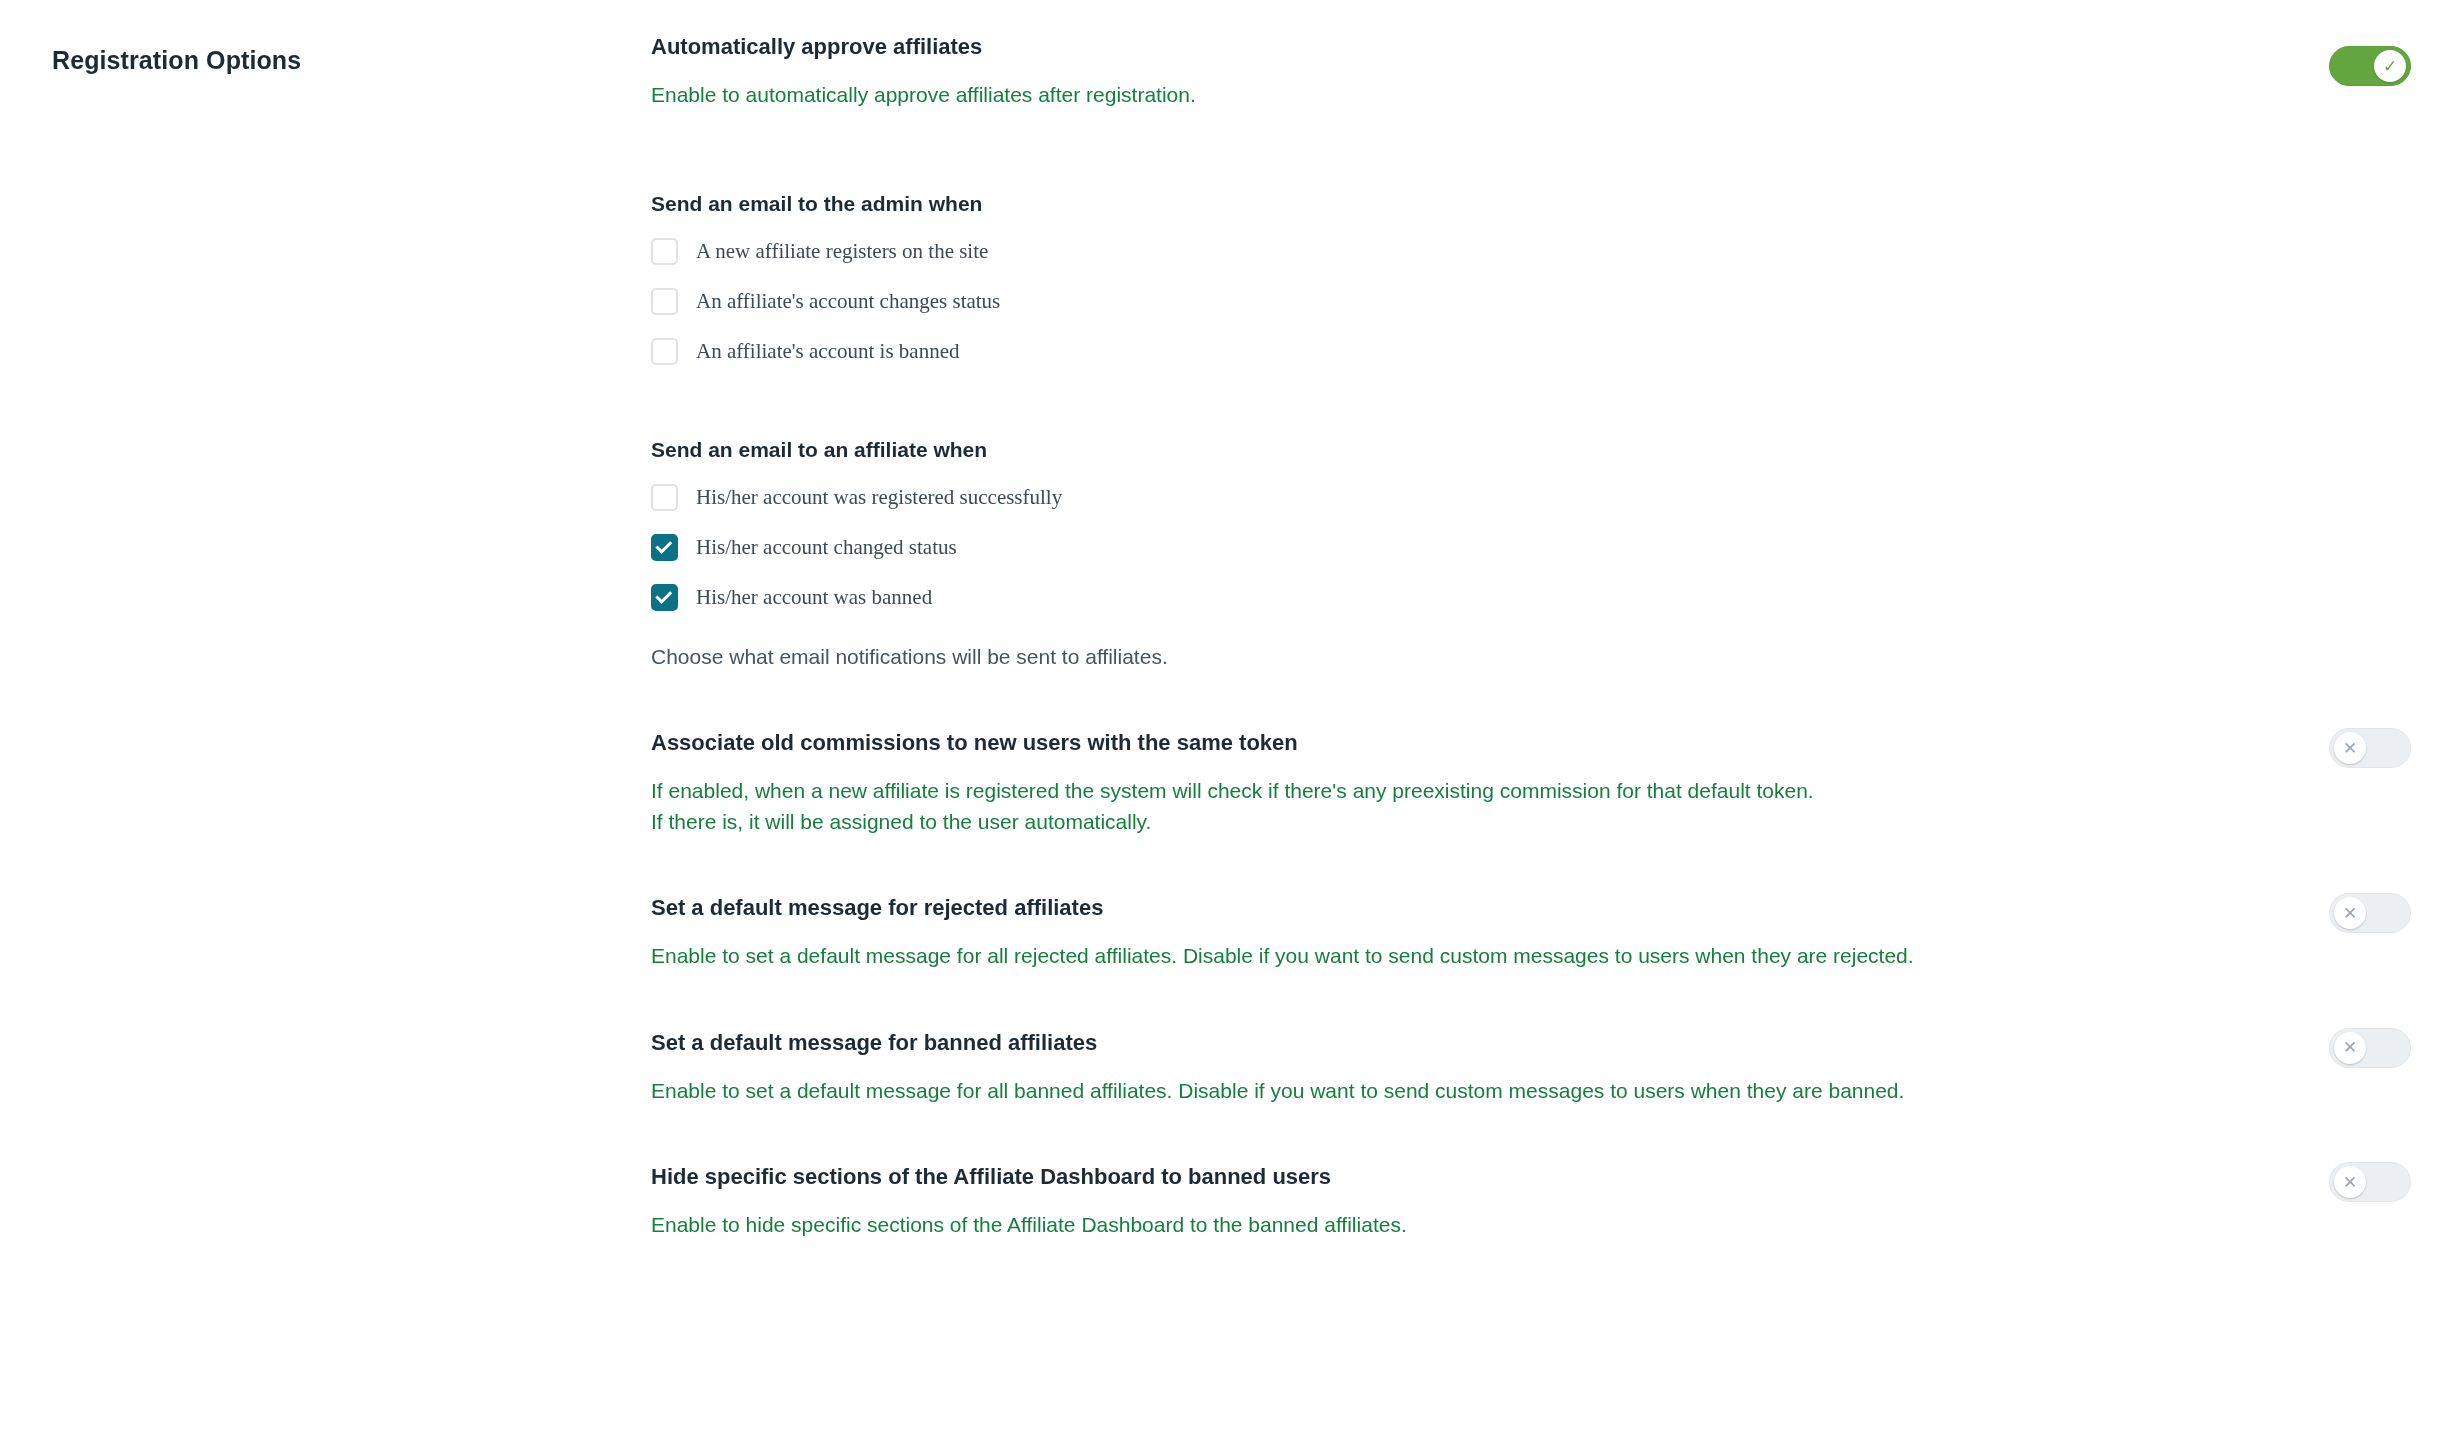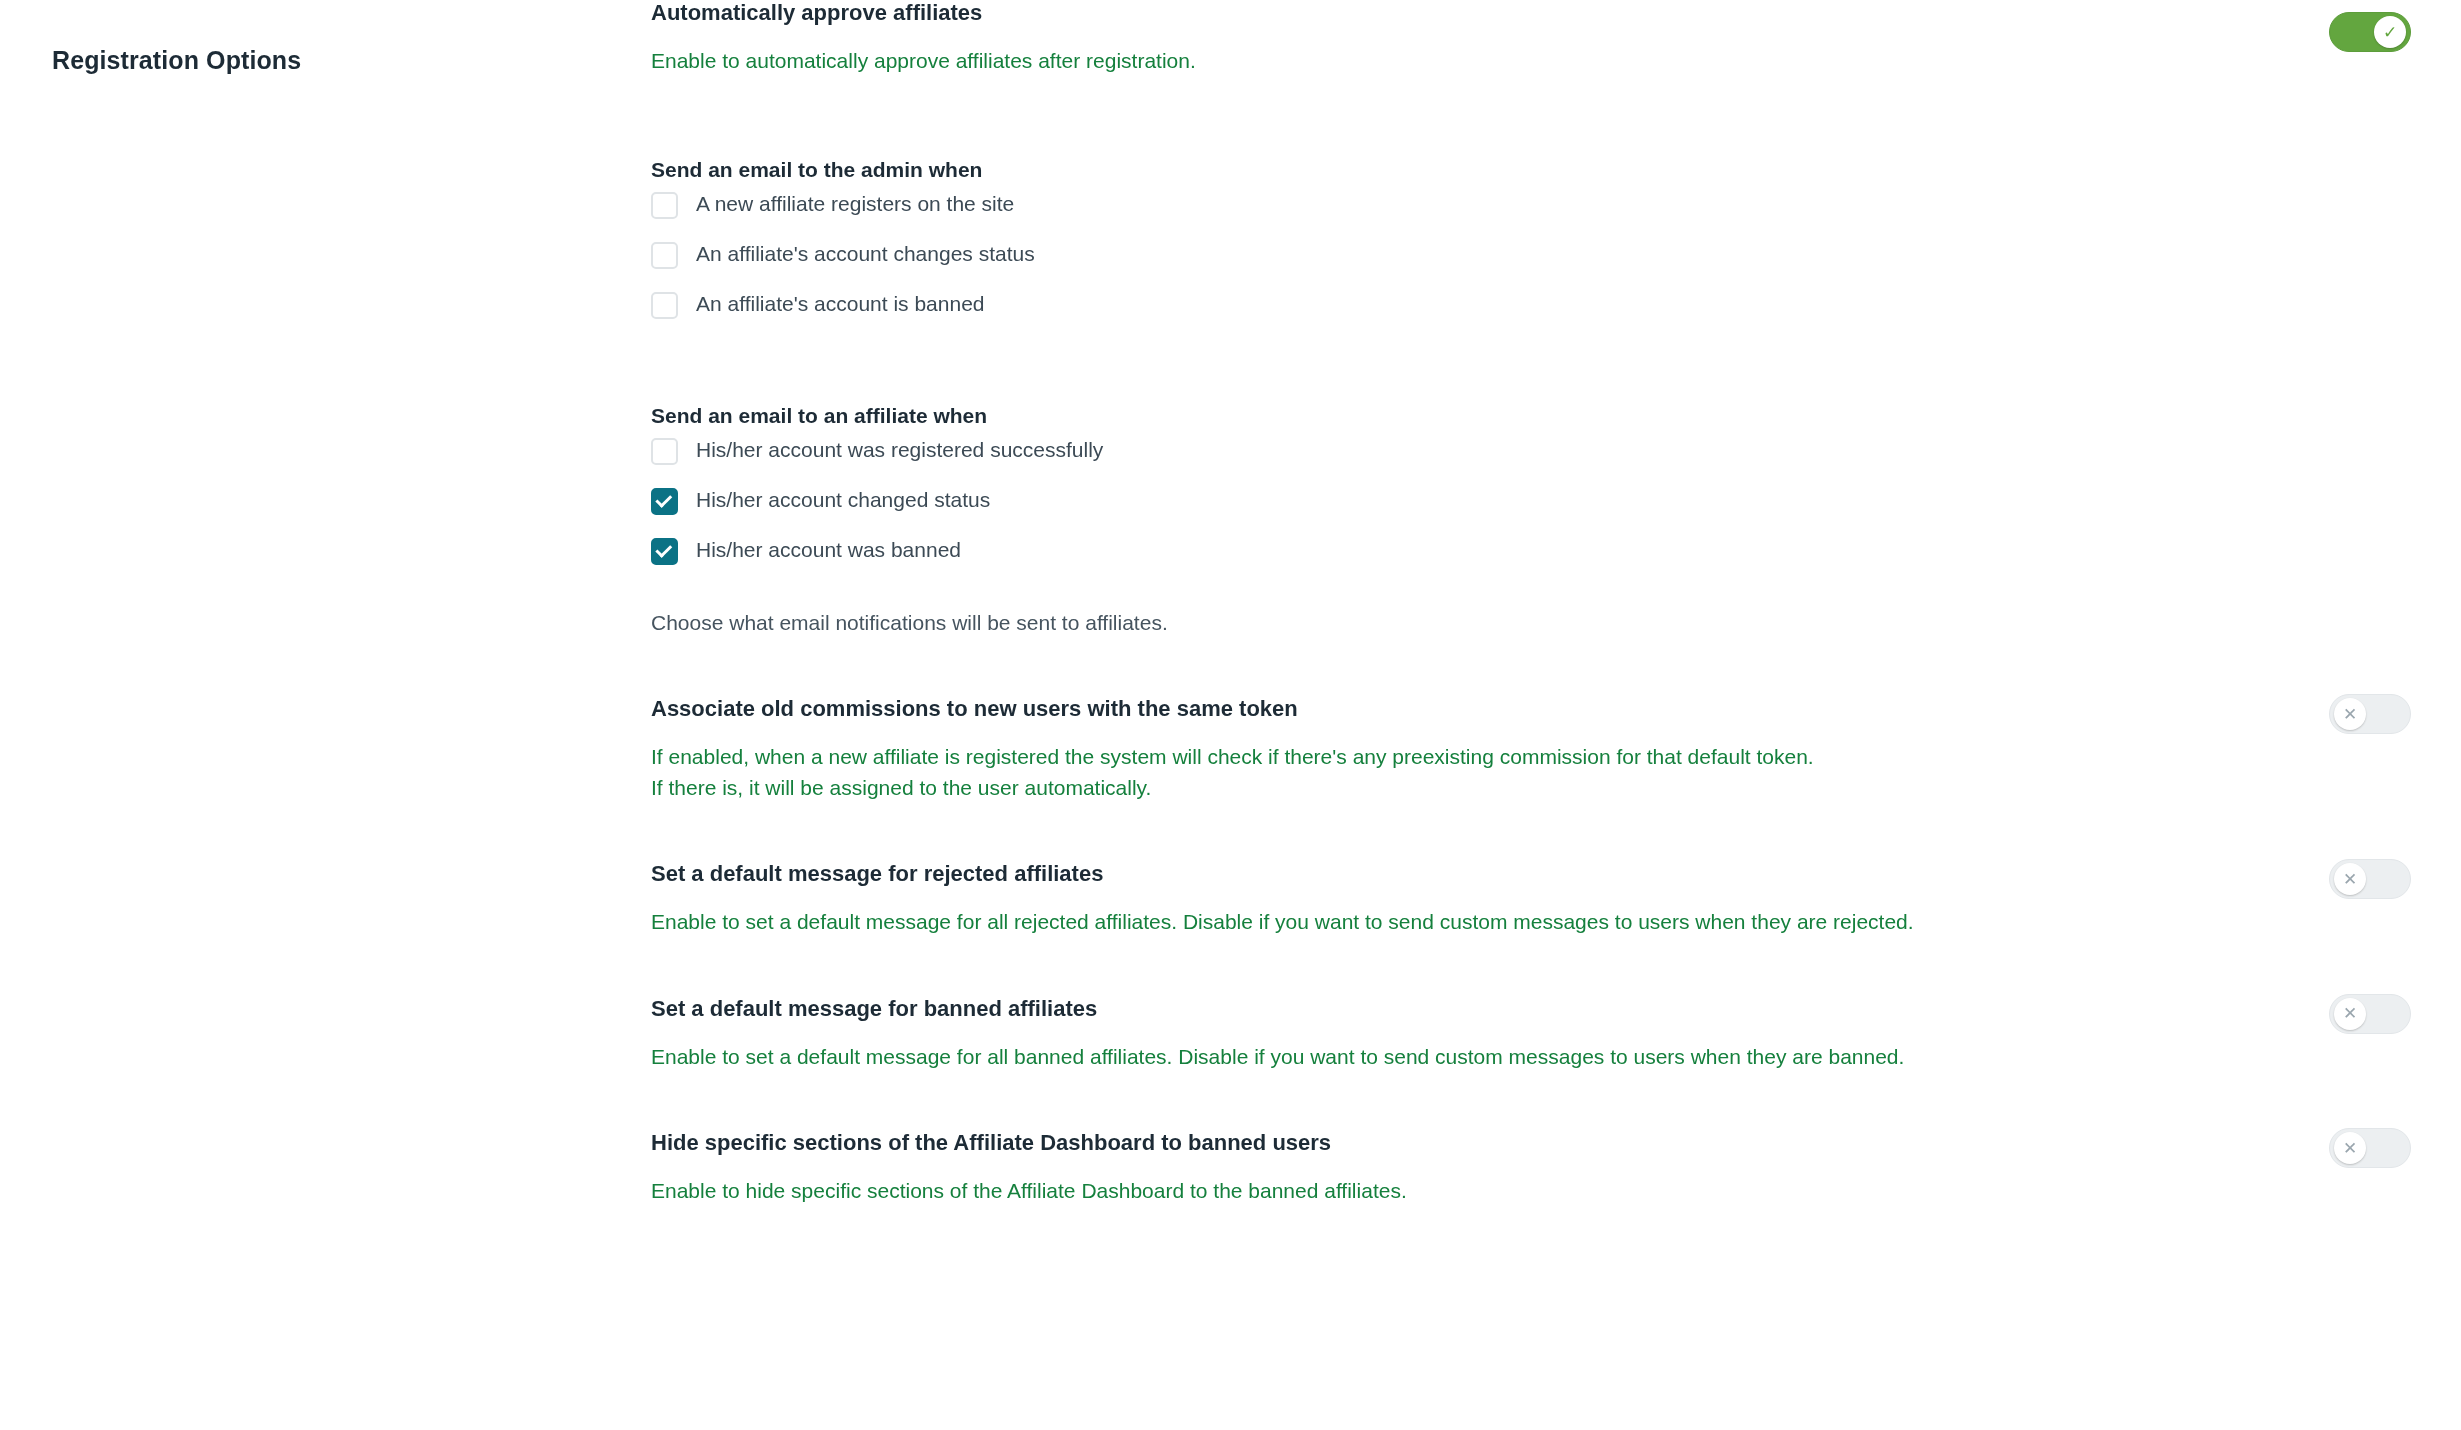--- a/index.html
+++ b/index.html
@@ -89,21 +89,23 @@
     margin-right: 4px;
     color: #63a63f;
   }
 
   
   .check-list {
     margin-top: 10px;
   }
   .check-row {
     display: flex;
+    align-items: center;
     height: 50px;
+    font-family: Liberation Serif, serif;
   }
   .checkbox {
     width: 27px;
     height: 27px;
     border-radius: 5px;
     border: 2px solid #dfe3e6;
     background: #ffffff;
     flex: 0 0 auto;
     display: flex;
     align-items: center;
@@ -135,21 +137,21 @@
 </style>
 </head>
 <body>
 
 <div class="page">
 
   <div class="section-title">Registration Options</div>
 
   <div class="content">
 
-    <div class="row" style="min-height:86px;">
+    <div class="row" style="margin-top:34px; min-height:86px;">
       <div class="row-title">Automatically approve affiliates</div>
       <div class="row-desc" style="margin-top:20px;">Enable to automatically approve affiliates after registration.</div>
       <div class="toggle on" style="top:12px;">
         <span class="knob">✓</span>
       </div>
     </div>
 
     <div class="row" style="margin-top:72px;">
       <div class="group-heading">Send an email to the admin when</div>
       <div class="check-list">

